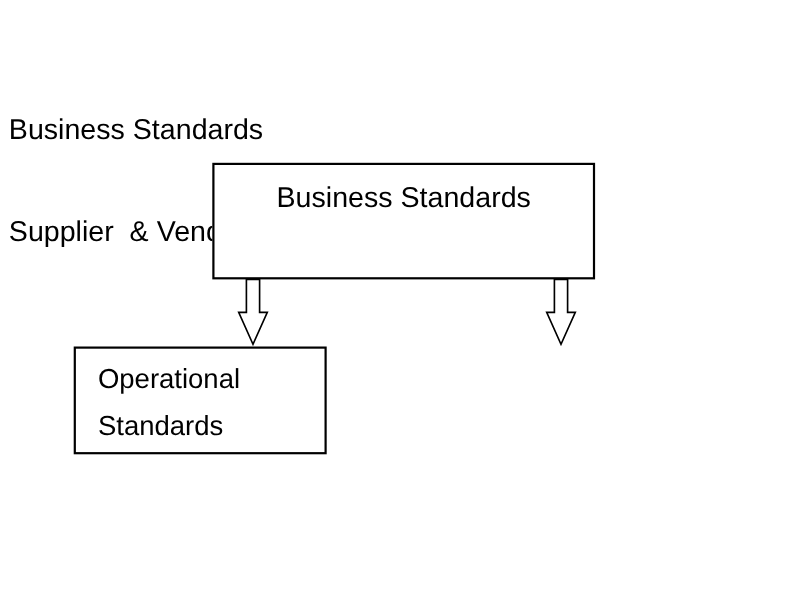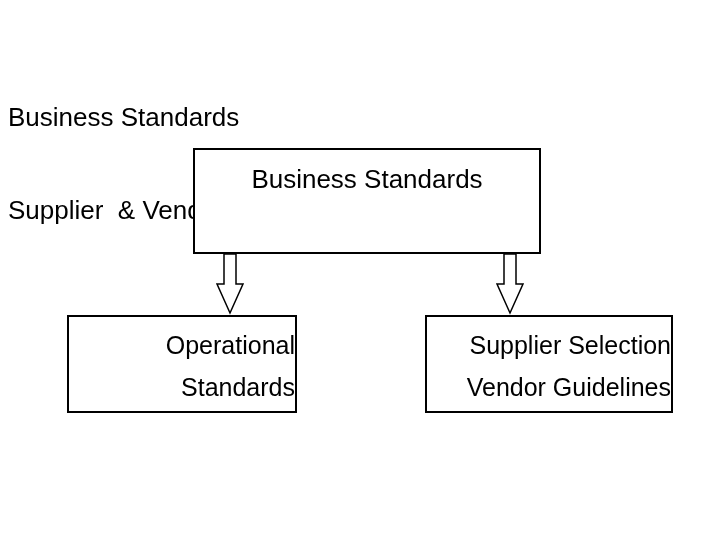--- a/index.html
+++ b/index.html
@@ -40,21 +40,21 @@
     font-size: 26px;
     line-height: 30px;
     padding-top: 14px;
   }
   .child-box {
     top: 315px;
     height: 98px;
     font-size: 25px;
     line-height: 42px;
     padding: 7px 0 0 20px;
-    text-align: right;
+    text-align: left;
   }
   .left-box {
     left: 67px;
     width: 230px;
   }
   .right-box {
     left: 425px;
     width: 248px;
   }
   .down-arrow {
@@ -87,18 +87,14 @@
 
   <svg class="down-arrow right" viewBox="0 0 32 62" xmlns="http://www.w3.org/2000/svg">
     <polygon points="10,1 10,31 3,31 16,60 29,31 22,31 22,1" fill="#ffffff" stroke="#000000" stroke-width="1.5" stroke-linejoin="miter"></polygon>
   </svg>
 
   <div class="box child-box left-box">
     <span class="box-line">Operational</span>
     <span class="box-line">Standards</span>
   </div>
 
-  <div class="box child-box right-box">
-    <span class="box-line">Supplier Selection</span>
-    <span class="box-line">Vendor Guidelines</span>
-  </div>
 
 </div>
 
 </body></html>

